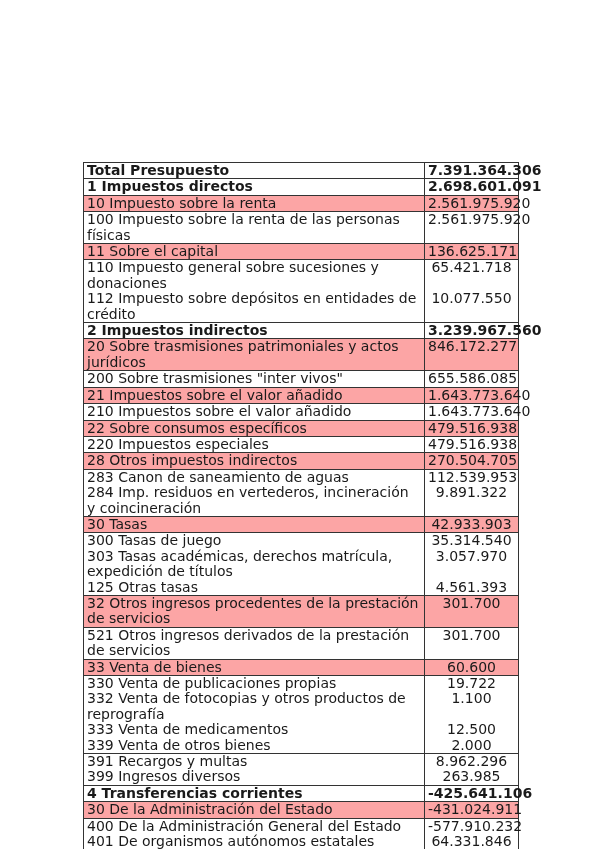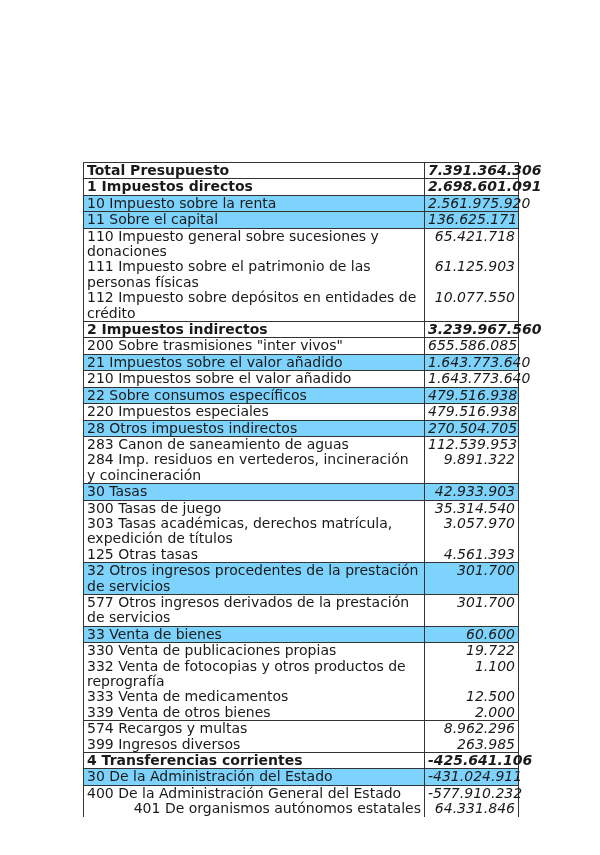--- a/index.html
+++ b/index.html
@@ -5,27 +5,27 @@
   html, body { margin: 0; padding: 0; background: #ffffff; }
   body { width: 600px; height: 855px; position: relative; overflow: hidden;
          font-family: "DejaVu Sans", "Liberation Sans", sans-serif; color: #1a1a1a; }
   .page { position: absolute; left: 0; top: 0; width: 600px; height: 855px; background: #fff; }
   table.budget { position: absolute; left: 83px; top: 162px; width: 435px;
                  border-collapse: collapse; table-layout: fixed; font-size: 14px; line-height: 15.4px; }
   table.budget col.c-label { width: 341px; }
   table.budget col.c-value { width: 94px; }
   table.budget td { padding: 0 3px 0 3px; vertical-align: top; white-space: normal;
                     border-left: 1px solid #333; border-right: 1px solid #333; }
-  table.budget td.val { text-align: right; font-style: italic; }
+  table.budget td.val { text-align: center; }
   tr.lvl0 td, tr.lvl1 td { font-weight: bold; background: #ffffff;
                            border-top: 1px solid #333; border-bottom: 1px solid #333; }
-  tr.lvl2 td { background: #7dd3fc; border-top: 1px solid #333; border-bottom: 1px solid #333; }
+  tr.lvl2 td { background: #fca5a5; border-top: 1px solid #333; border-bottom: 1px solid #333; }
   tr.lvl3 td { background: #ffffff; border-top: none; border-bottom: none; }
   tr.lvl3.first td { border-top: 1px solid #333; }
-  tr.last td { border-bottom: none; text-align: right; }
+  tr.last td { border-bottom: none; }
 </style>
 </head>
 <body>
 
 <div class="page">
   <table class="budget">
     <colgroup>
         <col class="c-label">
         <col class="c-value">
       </colgroup>
@@ -35,39 +35,43 @@
           <td class="val">7.391.364.306</td>
         </tr>
         <tr class="lvl1">
           <td class="lbl">1 Impuestos directos</td>
           <td class="val">2.698.601.091</td>
         </tr>
         <tr class="lvl2">
           <td class="lbl">10 Impuesto sobre la renta</td>
           <td class="val">2.561.975.920</td>
         </tr>
+        <tr class="lvl3 first">
+          <td class="lbl">100 Impuesto sobre la renta de las personas físicas</td>
+          <td class="val">2.561.975.920</td>
+        </tr>
         <tr class="lvl2">
           <td class="lbl">11 Sobre el capital</td>
           <td class="val">136.625.171</td>
         </tr>
         <tr class="lvl3 first">
           <td class="lbl">110 Impuesto general sobre sucesiones y donaciones</td>
           <td class="val">65.421.718</td>
         </tr>
         <tr class="lvl3">
-          <td class="lbl">111 Impuesto sobre el patrimonio de las personas físicas</td>
-          <td class="val">61.125.903</td>
-        </tr>
-        <tr class="lvl3">
           <td class="lbl">112 Impuesto sobre depósitos en entidades de crédito</td>
           <td class="val">10.077.550</td>
         </tr>
         <tr class="lvl1">
           <td class="lbl">2 Impuestos indirectos</td>
           <td class="val">3.239.967.560</td>
+        </tr>
+        <tr class="lvl2">
+          <td class="lbl">20 Sobre trasmisiones patrimoniales y actos jurídicos</td>
+          <td class="val">846.172.277</td>
         </tr>
         <tr class="lvl3 first">
           <td class="lbl">200 Sobre trasmisiones "inter vivos"</td>
           <td class="val">655.586.085</td>
         </tr>
         <tr class="lvl2">
           <td class="lbl">21 Impuestos sobre el valor añadido</td>
           <td class="val">1.643.773.640</td>
         </tr>
         <tr class="lvl3 first">
@@ -108,21 +112,21 @@
         </tr>
         <tr class="lvl3">
           <td class="lbl">125 Otras tasas</td>
           <td class="val">4.561.393</td>
         </tr>
         <tr class="lvl2">
           <td class="lbl">32 Otros ingresos procedentes de la prestación de servicios</td>
           <td class="val">301.700</td>
         </tr>
         <tr class="lvl3 first">
-          <td class="lbl">577 Otros ingresos derivados de la prestación de servicios</td>
+          <td class="lbl">521 Otros ingresos derivados de la prestación de servicios</td>
           <td class="val">301.700</td>
         </tr>
         <tr class="lvl2">
           <td class="lbl">33 Venta de bienes</td>
           <td class="val">60.600</td>
         </tr>
         <tr class="lvl3 first">
           <td class="lbl">330 Venta de publicaciones propias</td>
           <td class="val">19.722</td>
         </tr>
@@ -132,21 +136,21 @@
         </tr>
         <tr class="lvl3">
           <td class="lbl">333 Venta de medicamentos</td>
           <td class="val">12.500</td>
         </tr>
         <tr class="lvl3">
           <td class="lbl">339 Venta de otros bienes</td>
           <td class="val">2.000</td>
         </tr>
         <tr class="lvl3 first">
-          <td class="lbl">574 Recargos y multas</td>
+          <td class="lbl">391 Recargos y multas</td>
           <td class="val">8.962.296</td>
         </tr>
         <tr class="lvl3">
           <td class="lbl">399 Ingresos diversos</td>
           <td class="val">263.985</td>
         </tr>
         <tr class="lvl1">
           <td class="lbl">4 Transferencias corrientes</td>
           <td class="val">-425.641.106</td>
         </tr>

